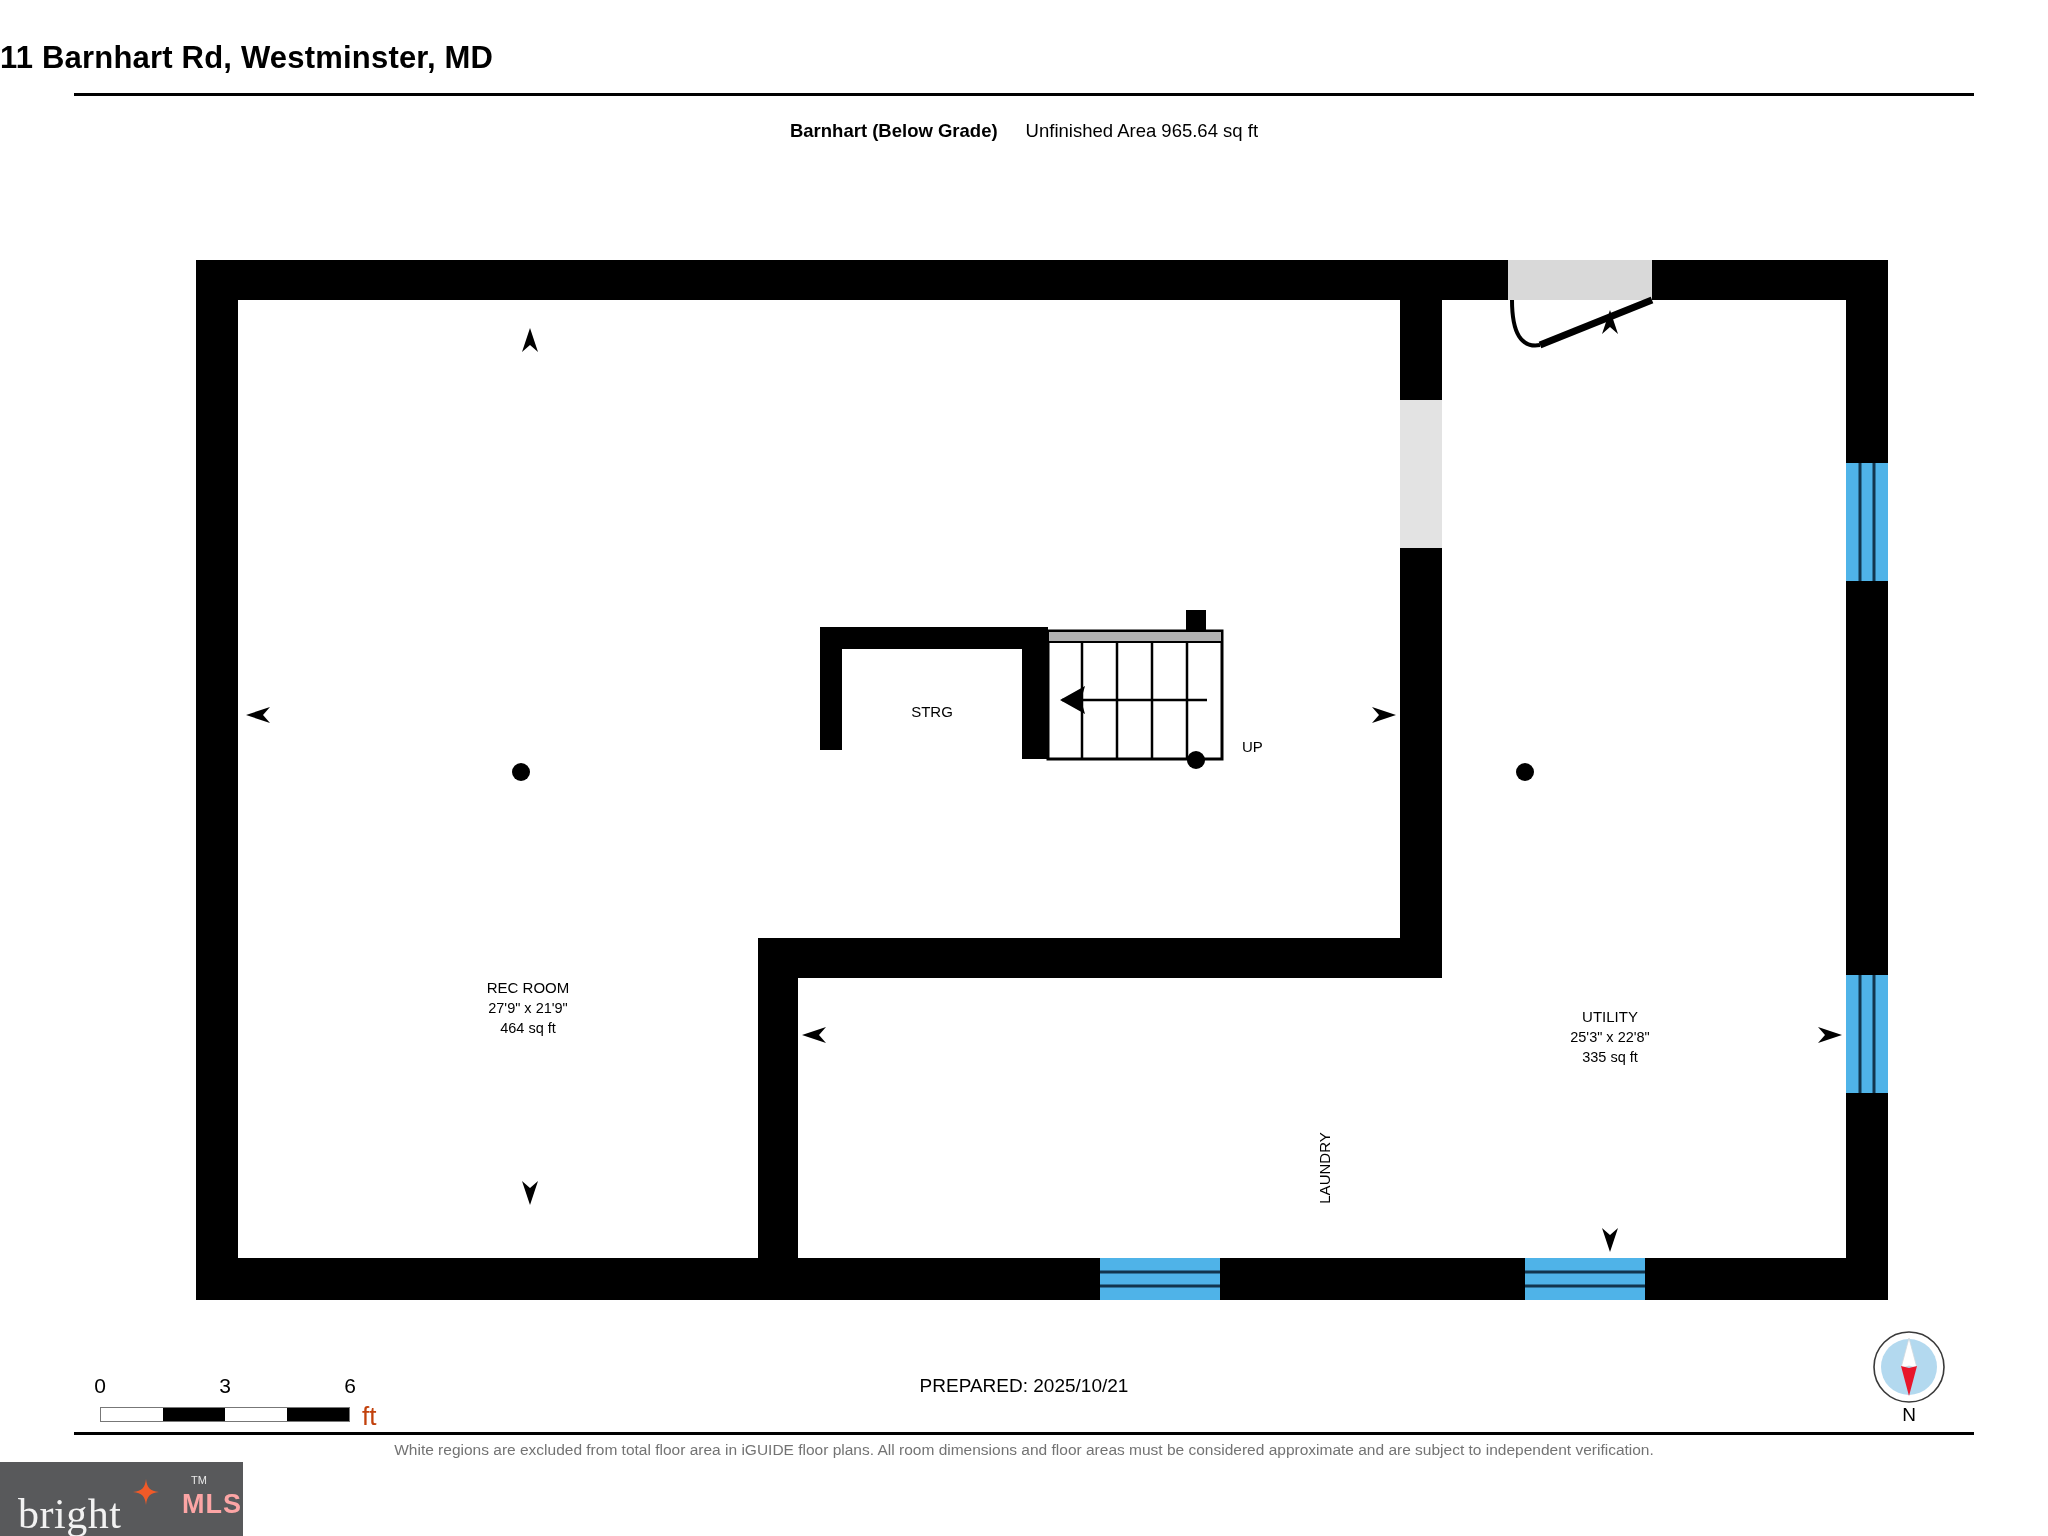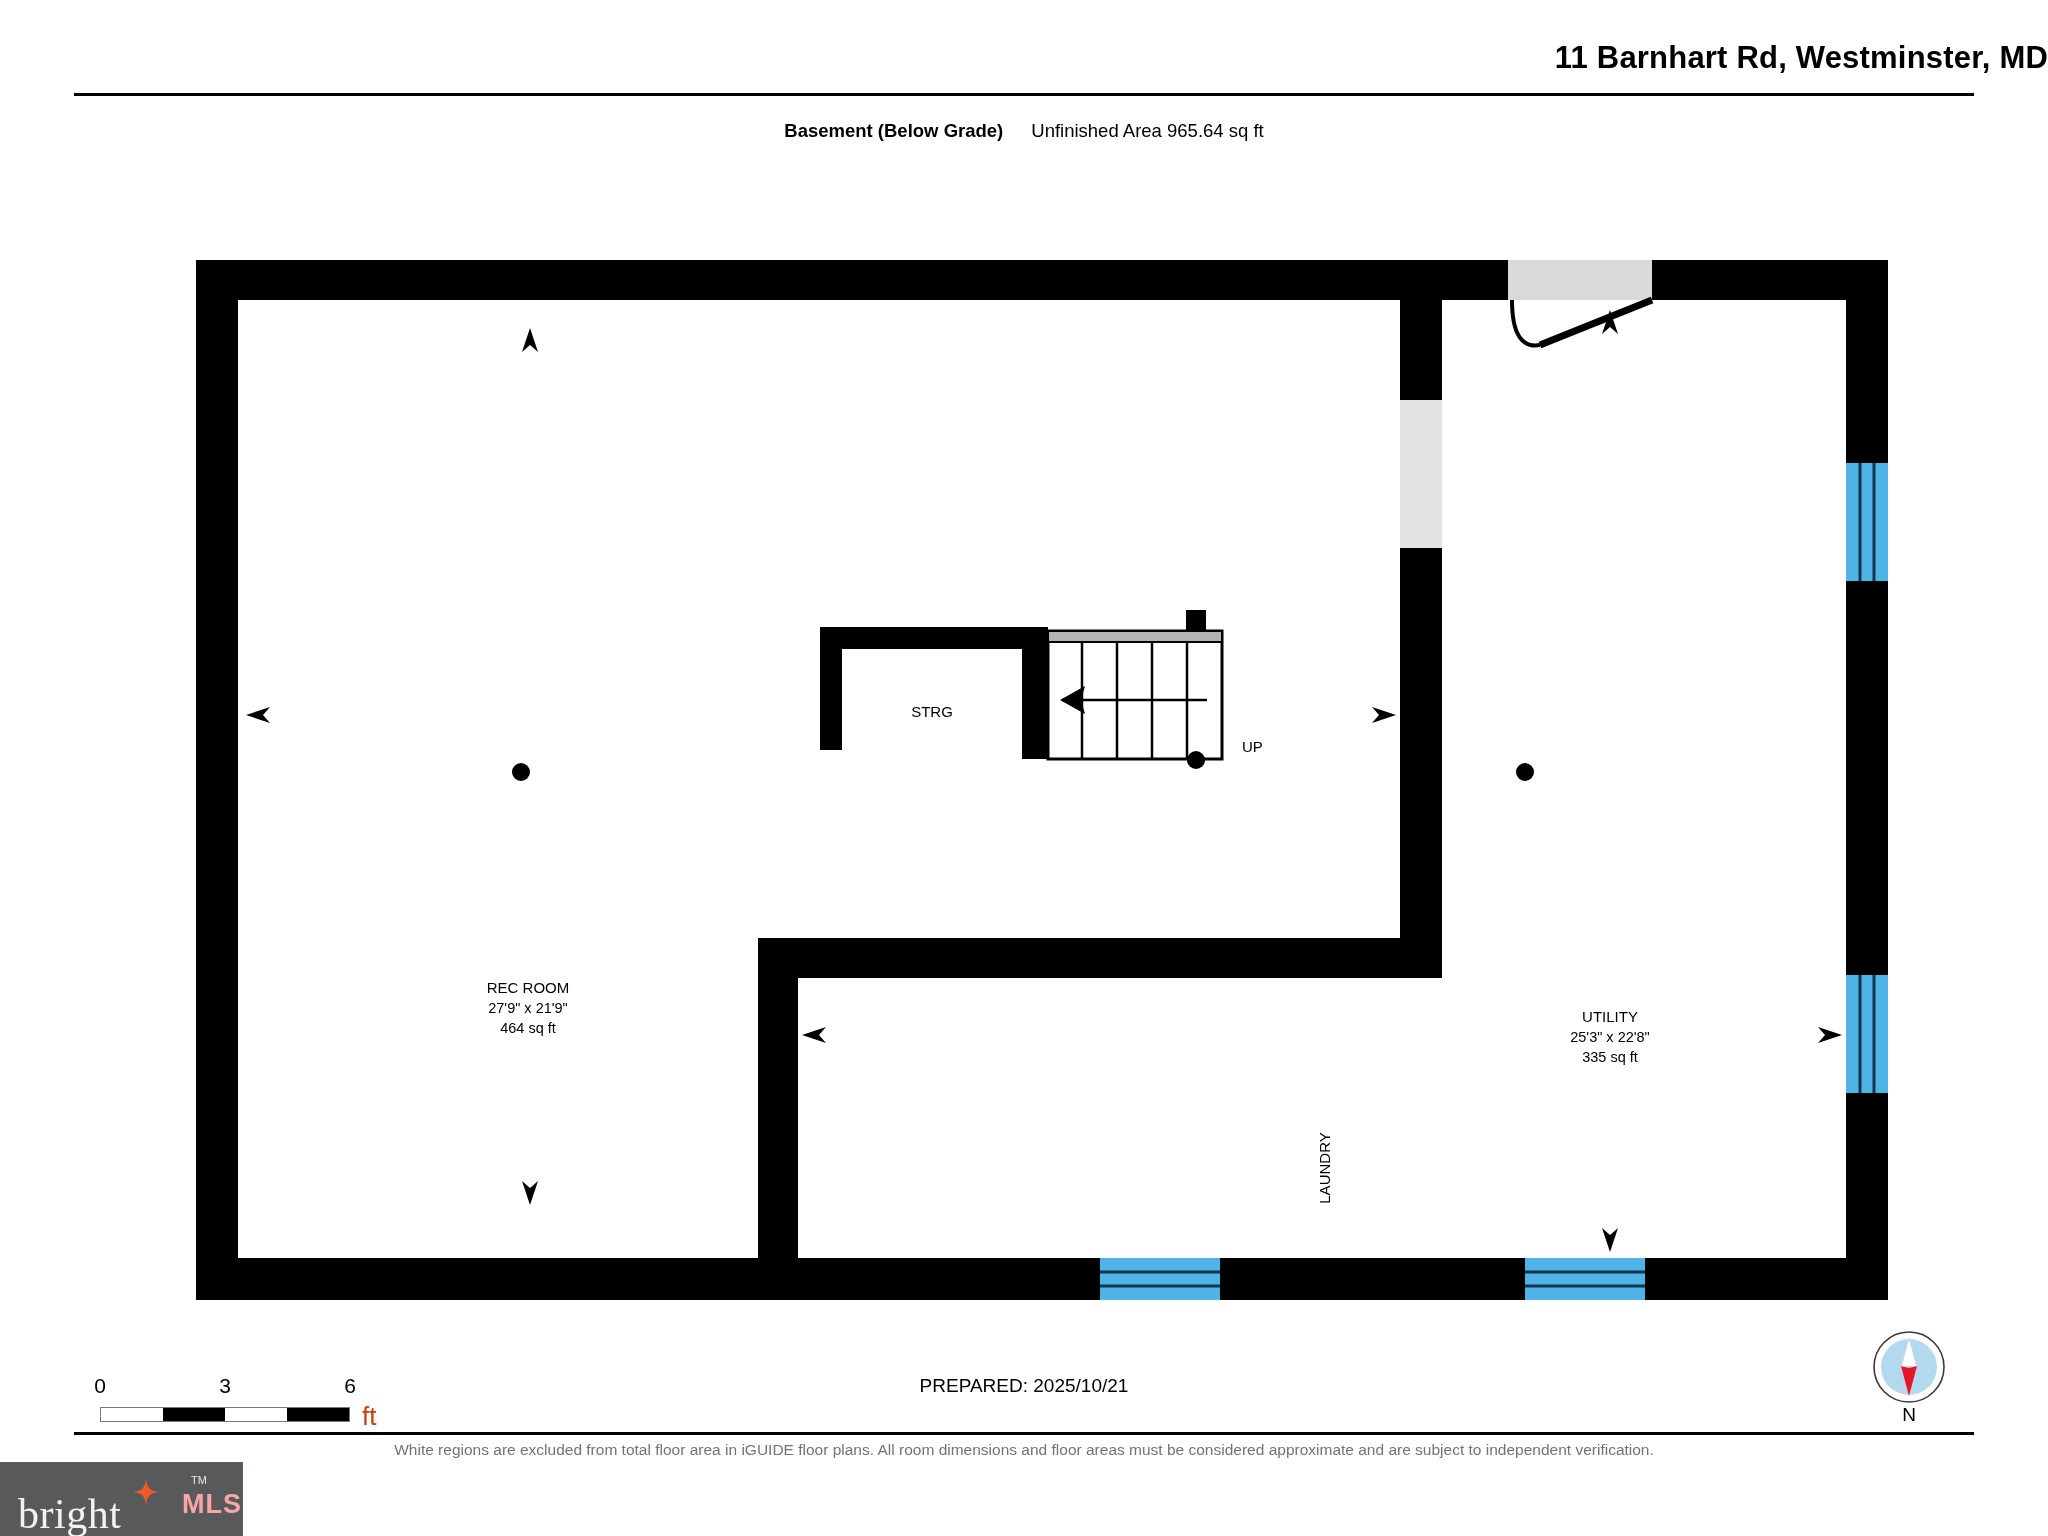--- a/index.html
+++ b/index.html
@@ -13,21 +13,21 @@
     position: relative;
     font-family: "Liberation Sans", sans-serif;
     overflow: hidden;
   }
 
   
   #page-title {
     position: absolute;
     left: 0; top: 40px;
     width: 2048px;
-    text-align: right;
+    text-align: left;
     font-size: 31px;
     font-weight: bold;
     color: #000;
     letter-spacing: 0.2px;
   }
   #title-rule {
     position: absolute;
     left: 74px; top: 93px;
     width: 1900px; height: 3px;
     background: #000;
@@ -164,21 +164,21 @@
   .rmname { font-family: "Liberation Sans", sans-serif; font-size: 15px; fill:#000; }
   .rmdim  { font-family: "Liberation Sans", sans-serif; font-size: 14.5px; fill:#000; }
   .smlbl  { font-family: "Liberation Sans", sans-serif; font-size: 15px; fill:#000; }
 </style>
 </head>
 <body>
 
 <div id="page-title">11 Barnhart Rd, Westminster, MD</div>
 <div id="title-rule"></div>
 <div id="subtitle-row">
-  <span class="lvl">Basement (Below Grade)</span><span class="area">Unfinished Area 965.64 sq ft</span>
+  <span class="lvl">Barnhart (Below Grade)</span><span class="area">Unfinished Area 965.64 sq ft</span>
 </div>
 
 <svg id="floorplan" viewBox="0 0 2048 1536" xmlns="http://www.w3.org/2000/svg">
 
   <g>
 
     <rect x="196" y="260" width="1692" height="40" fill="#000000"></rect>
 
     <rect x="196" y="1258" width="1692" height="42" fill="#000000"></rect>
 

